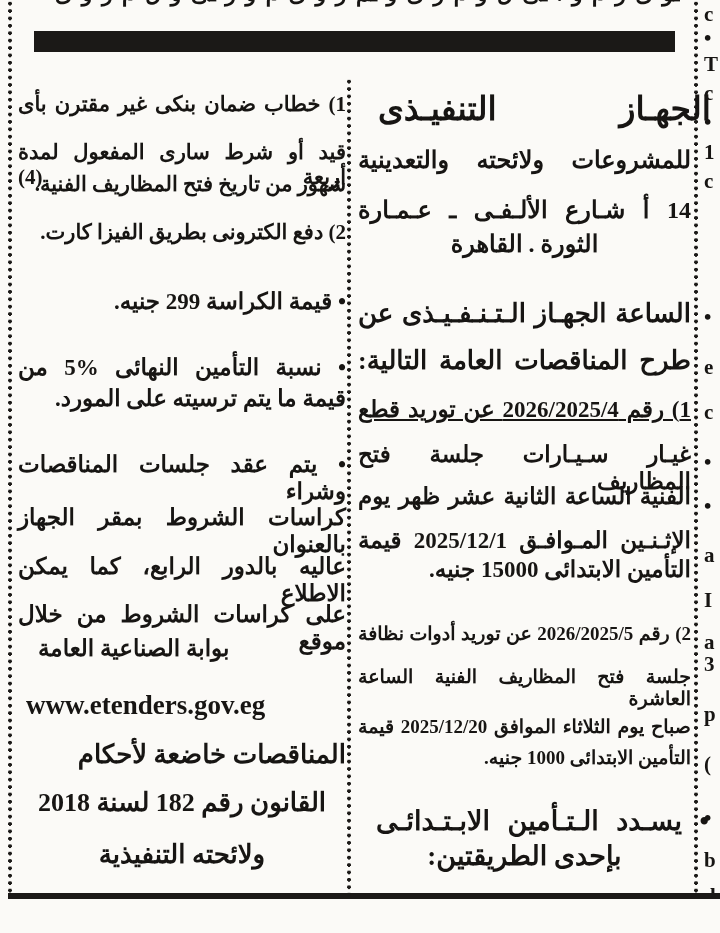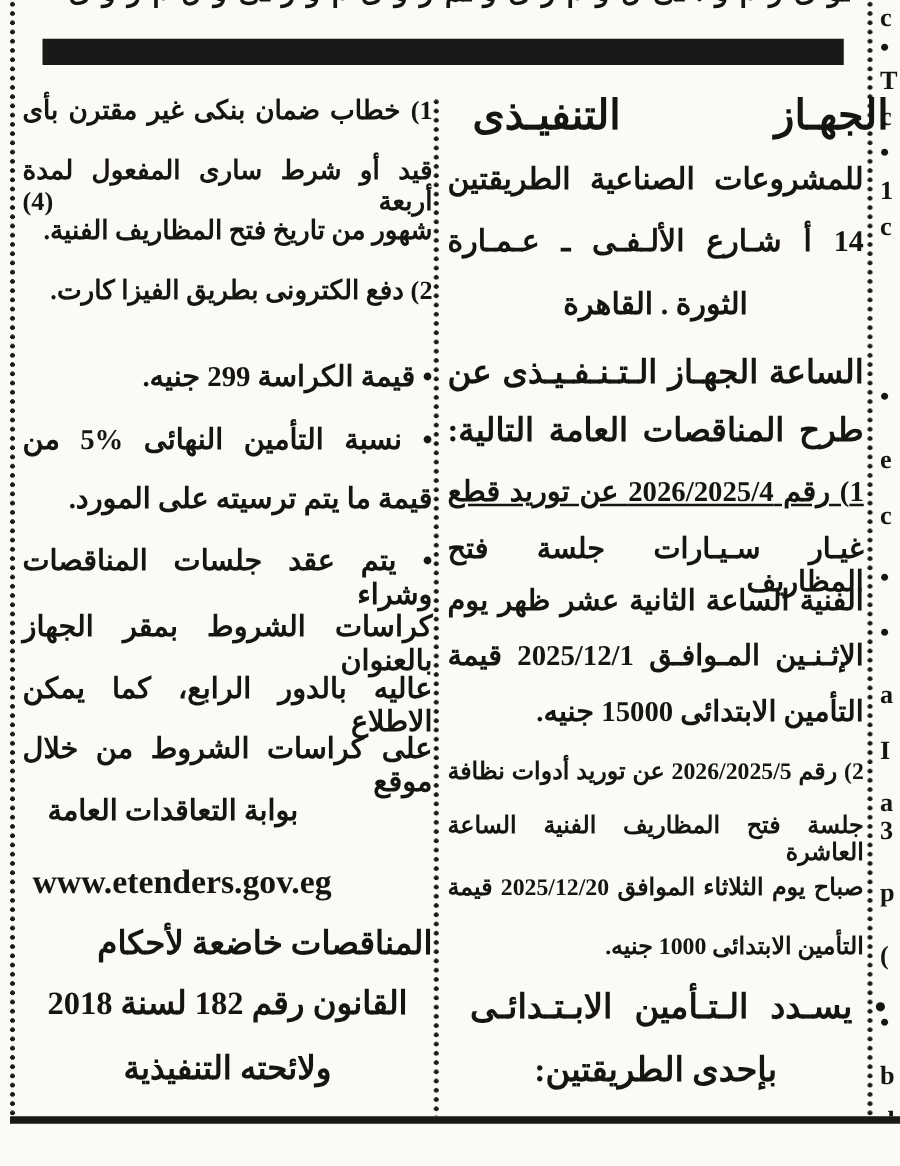--- a/index.html
+++ b/index.html
@@ -31,21 +31,21 @@
     direction:rtl;font-weight:700;font-size:22px;line-height:26px;
     text-align:justify;text-align-last:justify;white-space:nowrap;
   }
   
   .line{
     position:absolute;direction:rtl;font-weight:700;line-height:1.18;
     color:#171513;
   }
   .lc{left:18px;width:328px;}
   .rc{left:358px;width:333px;}
-  .jst{text-align:justify;text-align-last:justify;}
+  .jst{text-align:justify;text-align-last:justify;margin-top:16px;}
   .rgt{text-align:right;}
   .ctr{text-align:center;}
   .lft{text-align:left;}
   .ltr{direction:ltr;}
   .pr12{padding-right:12px;}
   .pr26{padding-right:38px;}
   .pl8{padding-left:8px;}
   .pl18{padding-left:18px;}
   .pl20{padding-left:20px;}
   
@@ -82,21 +82,21 @@
 </div>
 
 <div class="bar bar-top"></div>
 <div class="bar bar-bottom"></div>
 <div class="dotted-v rule-left"></div>
 <div class="dotted-v rule-mid"></div>
 <div class="dotted-v rule-right"></div>
 
 <div>
   <div class="line rc R0 f33 jst pl20">الجهـاز التنفيـذى</div>
-  <div class="line rc R1 f24 jst">للمشروعات الصناعية الطريقتين</div>
+  <div class="line rc R1 f24 jst">للمشروعات ولائحته والتعدينية</div>
   <div class="line rc R2 f24 jst">14 أ شـارع الألـفـى ـ عـمـارة</div>
   <div class="line rc R3 f24 ctr">الثورة . القاهرة</div>
   <div class="line rc R4 f26 jst">الساعة الجهـاز الـتـنـفـيـذى عن</div>
   <div class="line rc R5 f26 jst">طرح المناقصات العامة التالية:</div>
   <div class="line rc R6 f23 jst">1) رقم 2026/2025/4 عن توريد قطع</div>
   <div class="line rc R7 f23 jst">غيـار سـيـارات جلسة فتح المظاريف</div>
   <div class="line rc R8 f23 jst">الفنية الساعة الثانية عشر ظهر يوم</div>
   <div class="line rc R9 f23 jst">الإثـنـين المـوافـق 2025/12/1 قيمة</div>
   <div class="line rc R10 f23 rgt">التأمين الابتدائى 15000 جنيه.</div>
   <div class="line rc R11 f19 jst">2) رقم 2026/2025/5 عن توريد أدوات نظافة</div>
@@ -112,21 +112,21 @@
   <div class="line lc L1 f21 jst">قيد أو شرط سارى المفعول لمدة أربعة (4)</div>
   <div class="line lc L2 f21 rgt">شهور من تاريخ فتح المظاريف الفنية.</div>
   <div class="line lc L3 f21 rgt">2) دفع الكترونى بطريق الفيزا كارت.</div>
   <div class="line lc L4 f23 rgt pr12">• قيمة الكراسة 299 جنيه.</div>
   <div class="line lc L5 f23 jst">• نسبة التأمين النهائى %5 من</div>
   <div class="line lc L6 f23 rgt pr26">قيمة ما يتم ترسيته على المورد.</div>
   <div class="line lc L7 f23 jst">• يتم عقد جلسات المناقصات وشراء</div>
   <div class="line lc L8 f23 jst">كراسات الشروط بمقر الجهاز بالعنوان</div>
   <div class="line lc L9 f23 jst">عاليه بالدور الرابع، كما يمكن الاطلاع</div>
   <div class="line lc L10 f23 jst">على كراسات الشروط من خلال موقع</div>
-  <div class="line lc L11 f23 lft pl20">بوابة التعاقدات العامة</div>
+  <div class="line lc L11 f23 lft pl20">بوابة الصناعية العامة</div>
   <div class="line lc L12 f27 lft pl8 ltr">www.etenders.gov.eg</div>
   <div class="line lc L13 f26 rgt">المناقصات خاضعة لأحكام</div>
   <div class="line lc L14 f26 ctr">القانون رقم 182 لسنة 2018</div>
   <div class="line lc L15 f26 ctr">ولائحته التنفيذية</div>
 </div>
 
 <div class="cut-col">
     <span class="mg" style="top: 2px;">c</span>
     <span class="mg" style="top: 26px;">•</span>
     <span class="mg" style="top: 52px;">T</span>

